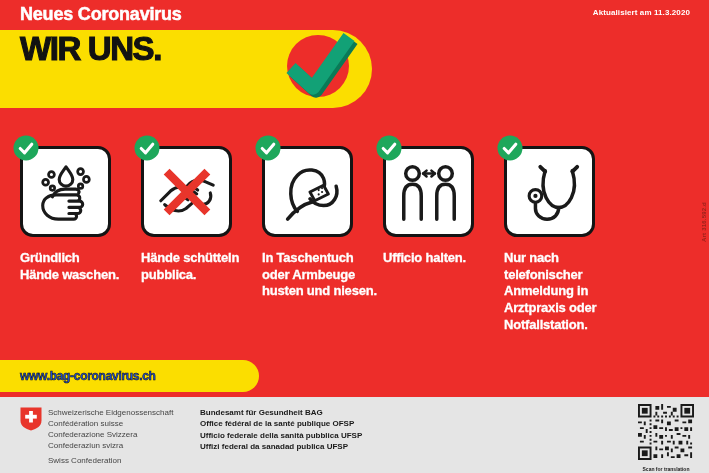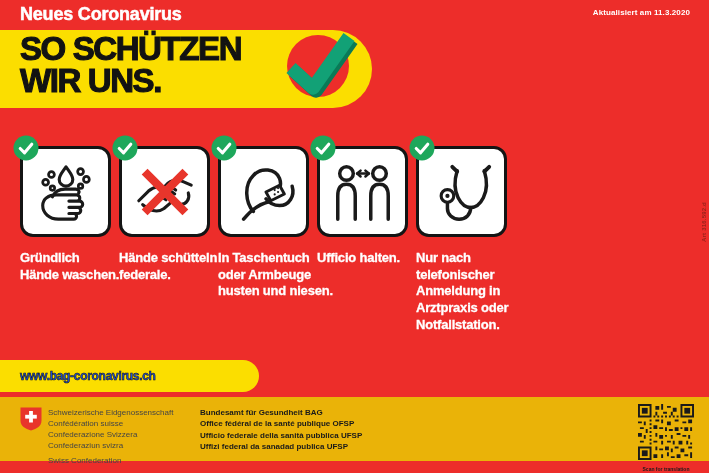--- a/index.html
+++ b/index.html
@@ -24,21 +24,21 @@
   }
   .headline{
     position:absolute; left:20px; top:3px; color:#121212;
     font-size:33px; font-weight:900; line-height:0.98; letter-spacing:-1.4px;
     -webkit-text-stroke:1.1px #121212;
   }
   .emblem{ position:absolute; left:268px; top:-8px; }
   
   .tiles{
     position:absolute; left:20px; top:146px;
-    display:flex; gap:7px;
+    display:flex; gap:29px;
   }
   .cell{ width:92px; position:relative; }
   .tile{
     position:relative; width:85px; height:85px; background:#fff;
     border:3.5px solid #141414; border-radius:13px;
     display:flex; align-items:center; justify-content:center;
   }
   .badge{
     position:absolute; left:-10px; top:-14px; width:26px; height:26px;
   }
@@ -61,21 +61,21 @@
     position:absolute; left:0; top:360px; width:259px; height:32px;
     background:#FBDE00; border-radius:0 16px 16px 0;
     display:flex; align-items:center;
   }
   .url-text{
     margin-left:20px; color:#1d4ed8; font-size:12px; font-weight:700;
     letter-spacing:-0.3px; -webkit-text-stroke:0.5px #121212;
   }
   
   .footer{
-    position:absolute; left:0; top:397px; width:709px; height:64px; background:#eab308;
+    position:absolute; left:0; top:397px; width:709px; height:76px; background:#e5e5e5;
   }
   .coat{ position:absolute; left:20px; top:10px; }
   .conf-block{
     position:absolute; left:48px; top:10px; color:#454545;
     font-size:8px; line-height:1.38; white-space:pre-line;
   }
   .conf-en{
     position:absolute; left:48px; top:59px; color:#454545; font-size:8px;
   }
   .office-block{
@@ -88,21 +88,20 @@
 </head>
 <body>
 
 <div class="poster">
 
   <div class="hdr-title">Neues Coronavirus</div>
   <div class="hdr-date">Aktualisiert am 11.3.2020</div>
 
   <div class="banner">
     <div class="headline">
-      <div>SO SCHÜTZEN</div>
       <div>WIR UNS.</div>
     </div>
     <svg class="emblem" width="100" height="90" viewBox="0 0 100 90">
       <circle cx="50" cy="44" r="31" fill="#ED2D2A"></circle>
       <g fill="none" stroke-linejoin="round">
         <polyline points="23,46 45,66 81,15" stroke="#0A7A57" stroke-width="13.5" transform="translate(3,3)"></polyline>
         <polyline points="23,46 45,66 81,15" stroke="#12A176" stroke-width="13.5"></polyline>
       </g>
     </svg>
   </div>
@@ -142,21 +141,21 @@
             <path d="M7,43 L17,33 C23,28 31,27 37,31 L44,36"></path>
             <path d="M61,27 L52,23 C44,20 38,23 34,28 L30,33"></path>
             <path d="M28,37 l7,5 M33,32 l7,5 M38,27 l7,5"></path>
             <path d="M11,47 C17,53 26,56 33,51 L40,45"></path>
             <path d="M58,35 C60,41 56,47 50,47 L43,45"></path>
           </g>
           <path d="M13,13 L55,55 M55,13 L13,55" stroke="#E8352B" stroke-width="8.5" stroke-linecap="butt"></path>
         </svg>
       </div>
       <div class="tile-label">Hände schütteln
-federale.</div>
+pubblica.</div>
     </div>
 
     <div class="cell">
       <div class="tile">
         <svg class="badge" viewBox="0 0 27 27">
           <circle cx="13.5" cy="13.5" r="13" fill="#1EA75B"></circle>
           <polyline points="7.5,14 12,18.5 19.5,9.5" fill="none" stroke="#fff" stroke-width="3.2" stroke-linecap="round" stroke-linejoin="round"></polyline>
         </svg>
         <svg class="icon-svg" width="66" height="66" viewBox="0 0 68 68">
           <path d="M23,54 C15,45 13,27 23,17 C31,8 46,10 50,20 C53,28 49,35 43,38"></path>

